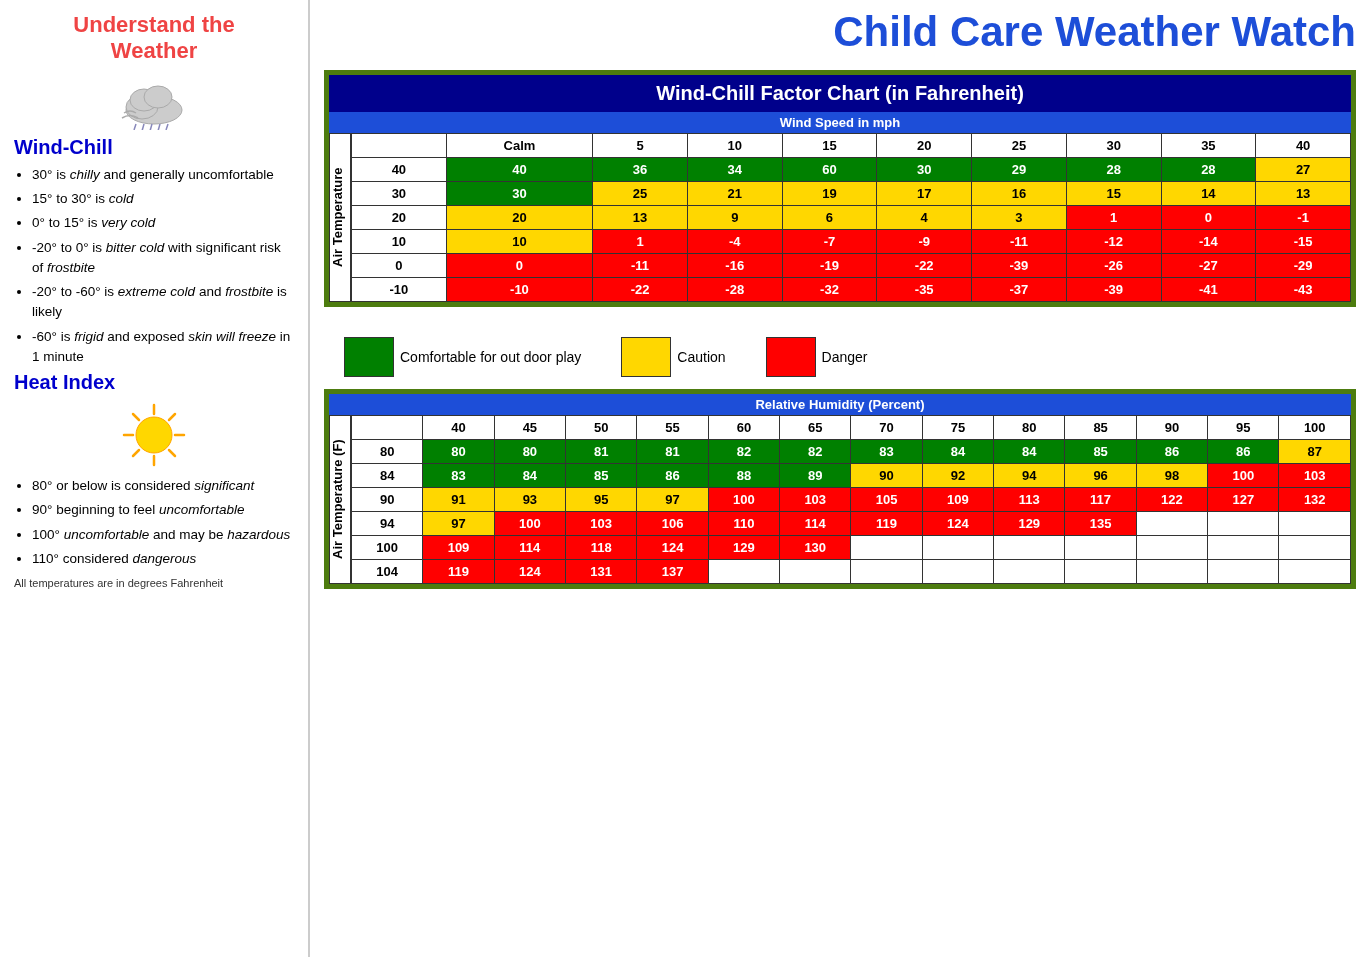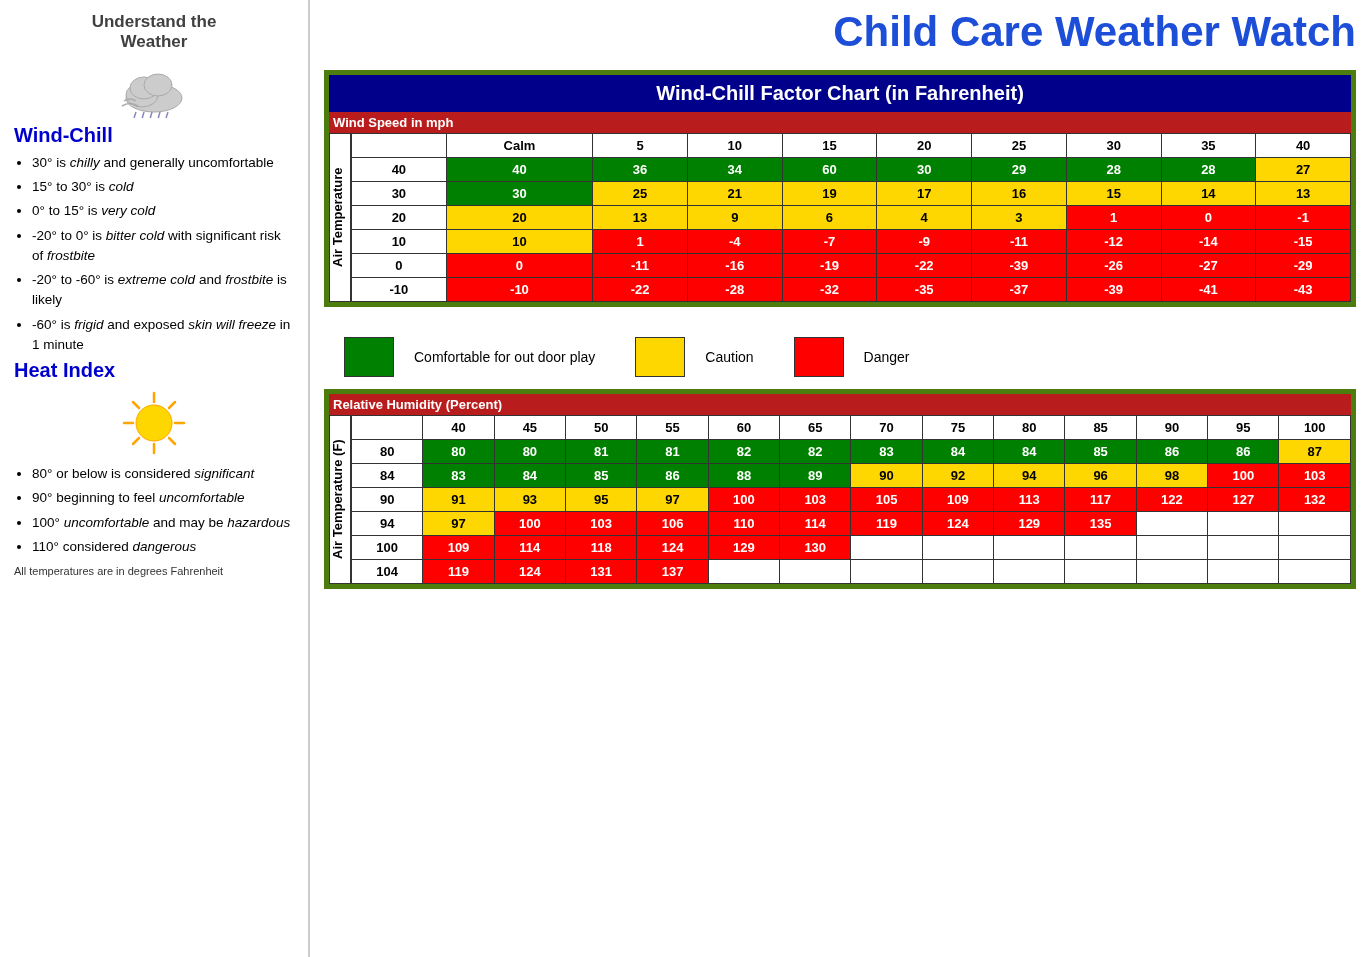--- a/index.html
+++ b/index.html
@@ -12,22 +12,22 @@
     }
 
     
     .sidebar {
       width: 310px;
       min-width: 310px;
       padding: 12px 14px;
       border-right: 2px solid #ccc;
     }
     .sidebar-title {
-      color: #404040;
-      font-size: 17px;
+      color: #ef4444;
+      font-size: 22px;
       font-weight: bold;
       text-align: center;
       line-height: 1.2;
       margin-bottom: 10px;
     }
     .sidebar-section-heading {
       color: #00c;
       font-size: 20px;
       font-weight: bold;
       margin-top: 2px;
@@ -69,24 +69,24 @@
     }
     .chart-title-row {
       background: #00008B;
       color: #fff;
       font-size: 20px;
       font-weight: bold;
       text-align: center;
       padding: 7px 4px;
     }
     .chart-subtitle-row {
-      background: #b91c1c;
+      background: #1d4ed8;
       color: #fff;
       font-size: 13px;
-      text-align: left;
+      text-align: center;
       padding: 3px 4px;
       font-weight: bold;
     }
 
     table.wind-chart, table.heat-chart {
       border-collapse: collapse;
       width: 100%;
     }
     table.wind-chart td, table.wind-chart th,
     table.heat-chart td, table.heat-chart th {
@@ -125,21 +125,21 @@
     .legend-row {
       display: flex;
       align-items: center;
       padding: 12px 20px;
       gap: 40px;
       background: #fff;
     }
     .legend-item {
       display: flex;
       align-items: center;
-      gap: 20px;
+      gap: 6px;
       font-size: 14px;
     }
     .legend-box {
       width: 50px;
       height: 40px;
       display: inline-block;
       border: 1px solid #333;
     }
 
     

